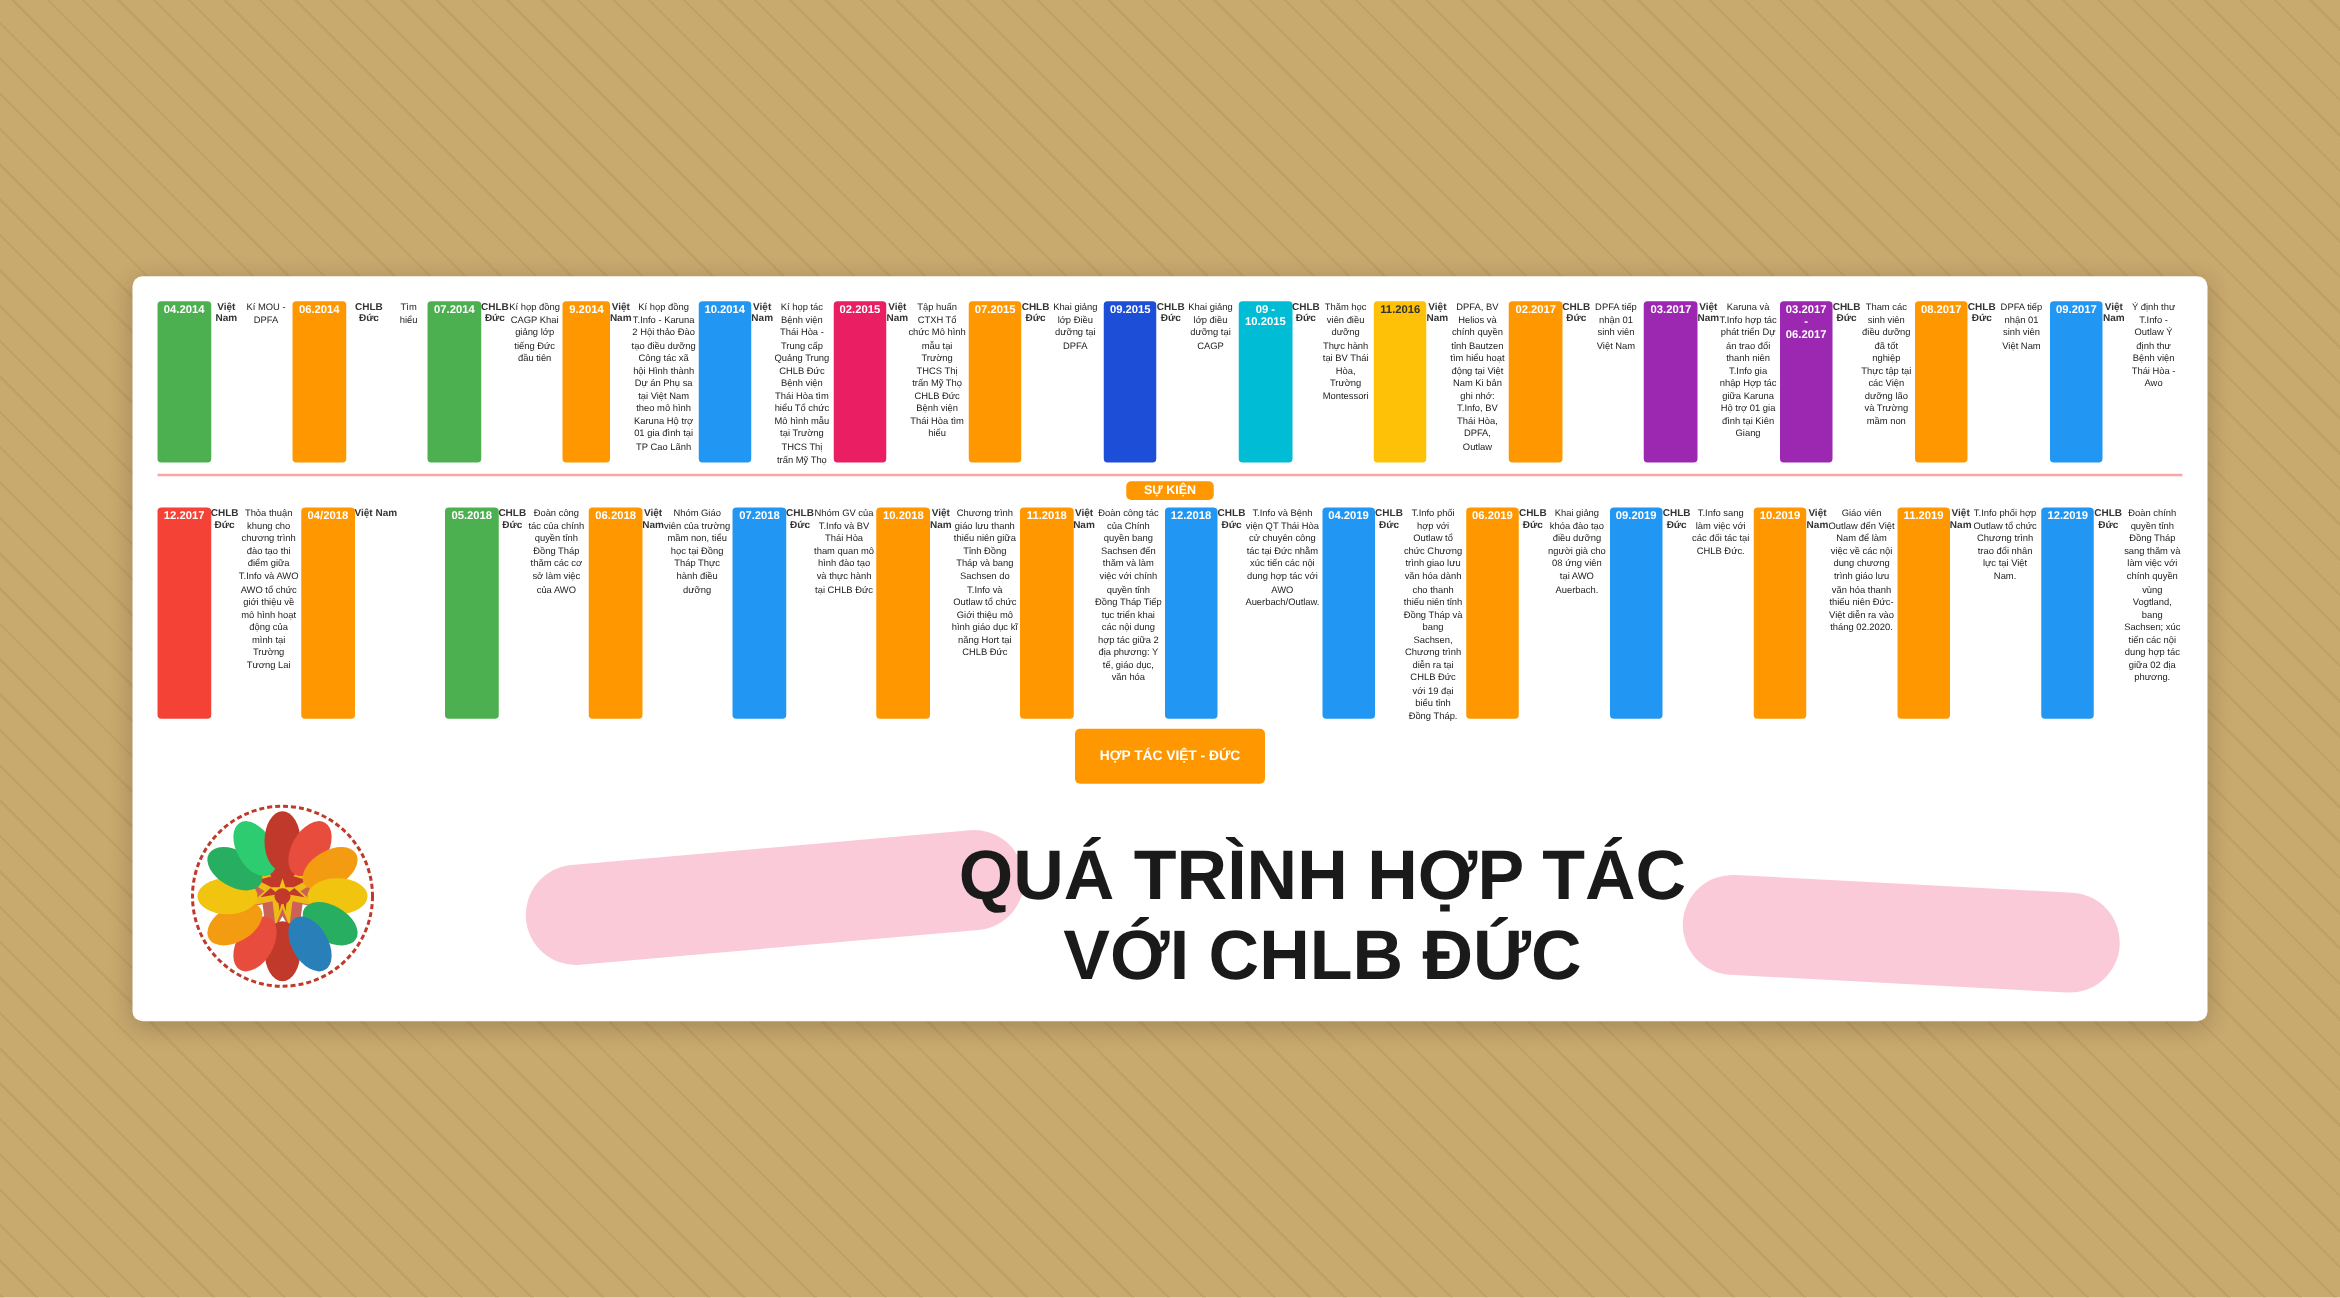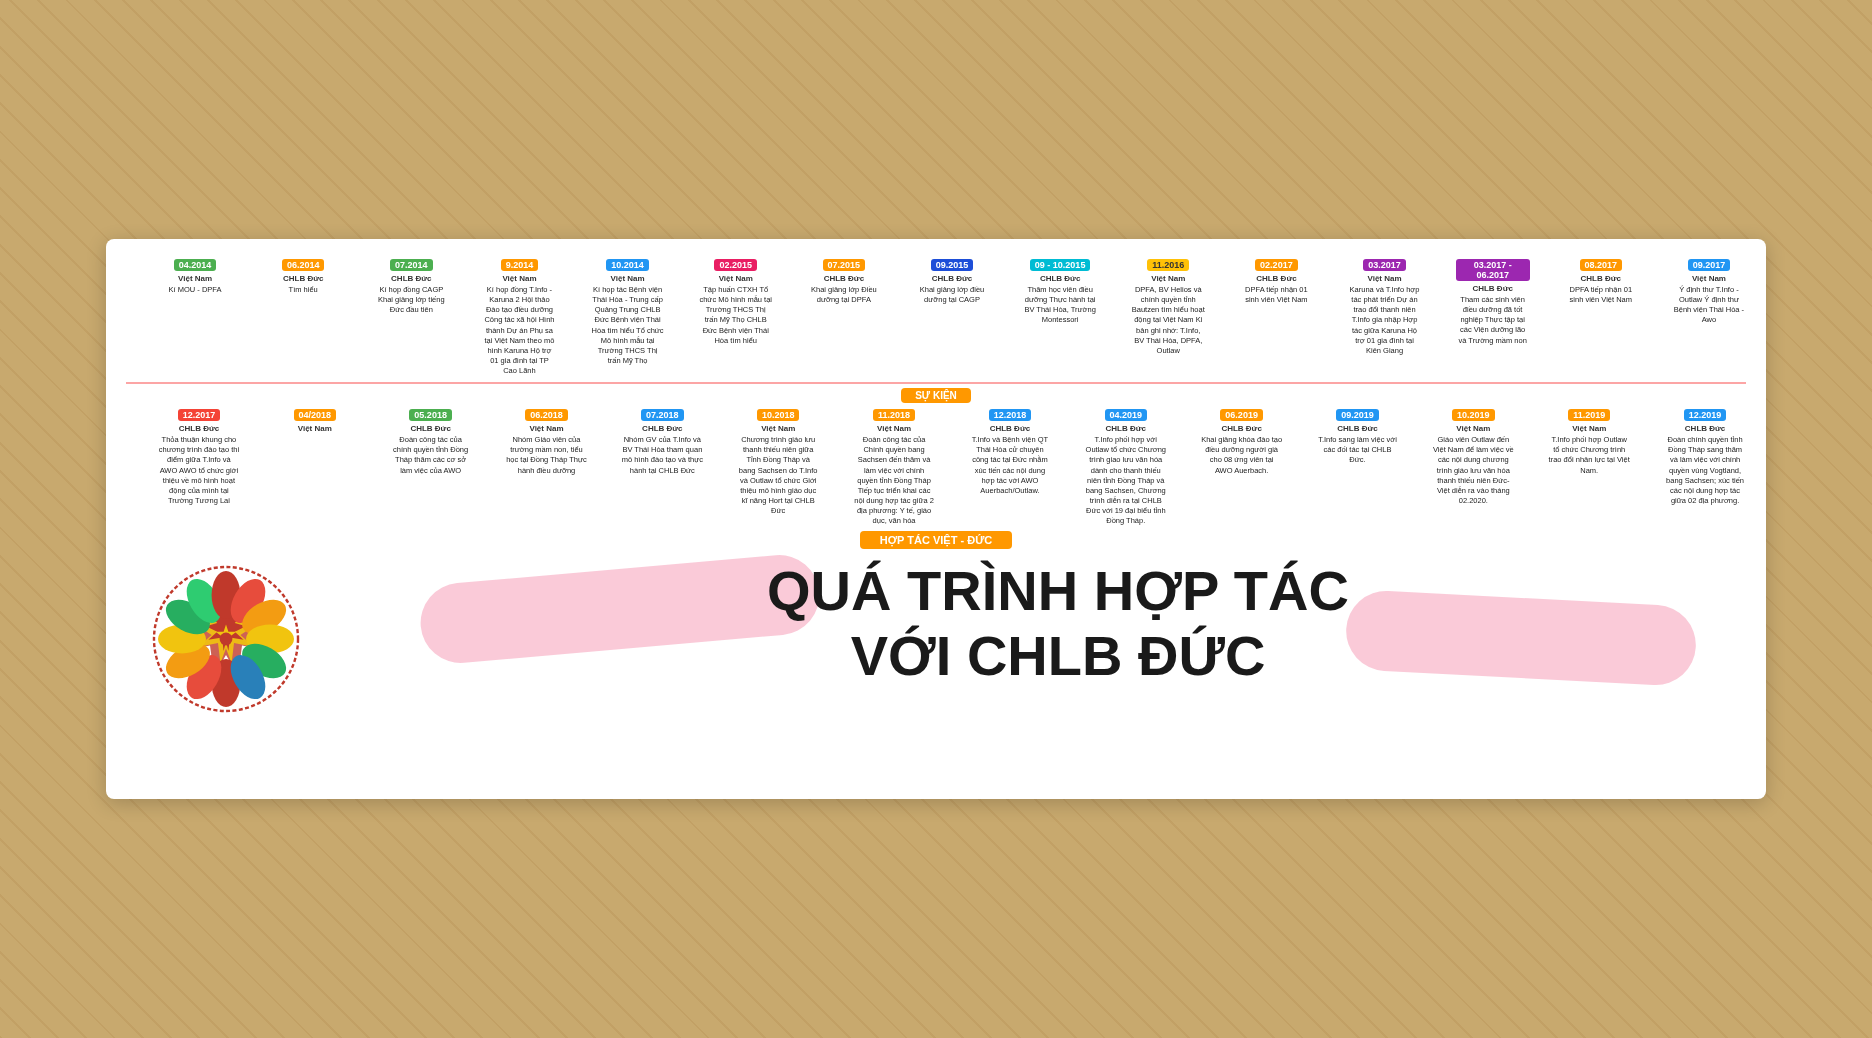--- a/index.html
+++ b/index.html
@@ -24,21 +24,21 @@
       border-radius: 8px;
       width: 1660px;
       min-height: 560px;
       padding: 20px;
       box-shadow: 0 4px 20px rgba(0,0,0,0.2);
       position: relative;
     }
     
     .bottom-section {
       display: flex;
-      align-items: flex-start;
+      align-items: flex-end;
       margin-top: 10px;
       gap: 44px;
     }
     .logo-area {
       flex: 0 0 200px;
       display: flex;
       align-items: center;
       justify-content: center;
     }
     .text-area {
@@ -81,23 +81,20 @@
     
     .tl-grid {
       display: grid;
       grid-template-columns: repeat(18, 1fr);
       gap: 2px;
       font-size: 8.5px;
       color: #333;
     }
     .tl-cell {
       display: flex;
-      flex-direction: column;
-      align-items: center;
-      margin-left: 32px;
     }
     .tl-badge {
       border-radius: 3px;
       padding: 1px 5px;
       font-size: 9px;
       font-weight: bold;
       color: #fff;
       margin-bottom: 3px;
       text-align: center;
     }
@@ -146,21 +143,21 @@
     .hop-tac-bar {
       display: flex;
       justify-content: center;
       margin: 5px 0;
     }
     .hop-tac-label {
       background: #FF9800;
       color: #fff;
       font-size: 11px;
       font-weight: bold;
-      padding: 3px 20px;
+      padding: 16px 20px;
       border-radius: 4px;
     }
   </style>
 </head>
 <body>
 
 <div class="main-card">
 
   <div class="tl-grid" id="top-timeline" style="grid-template-columns: repeat(15, 1fr);">
       <div class="tl-cell">

